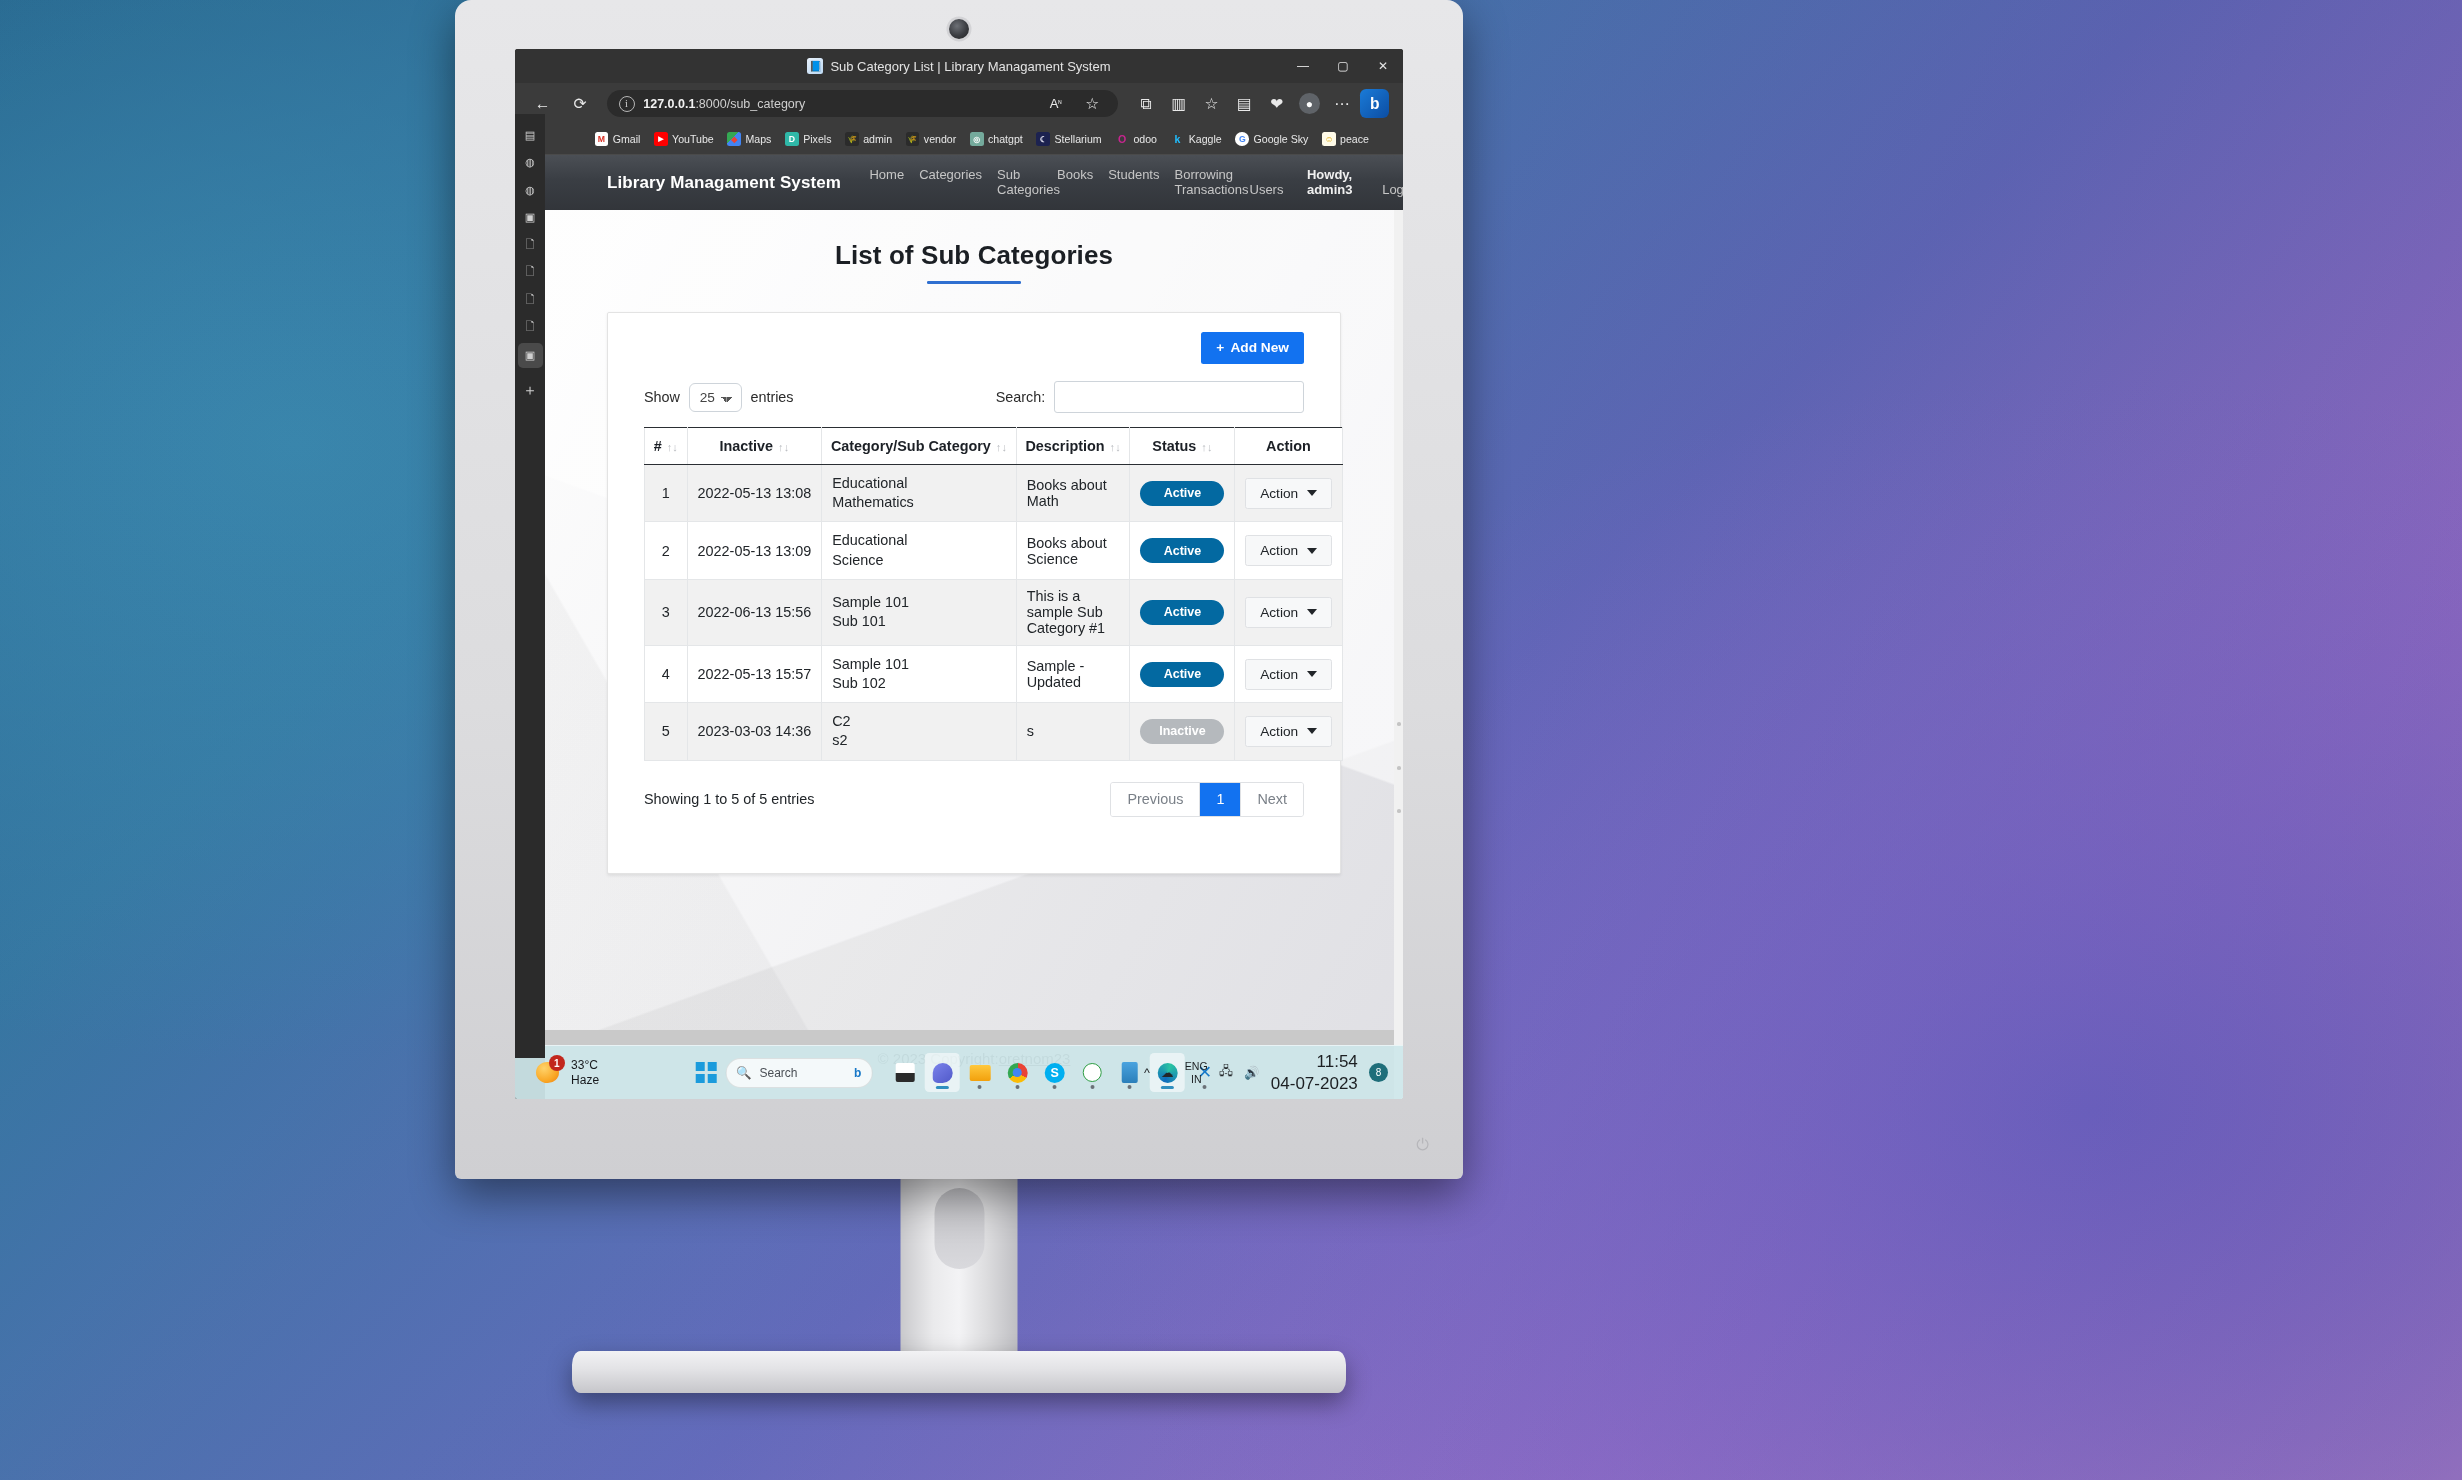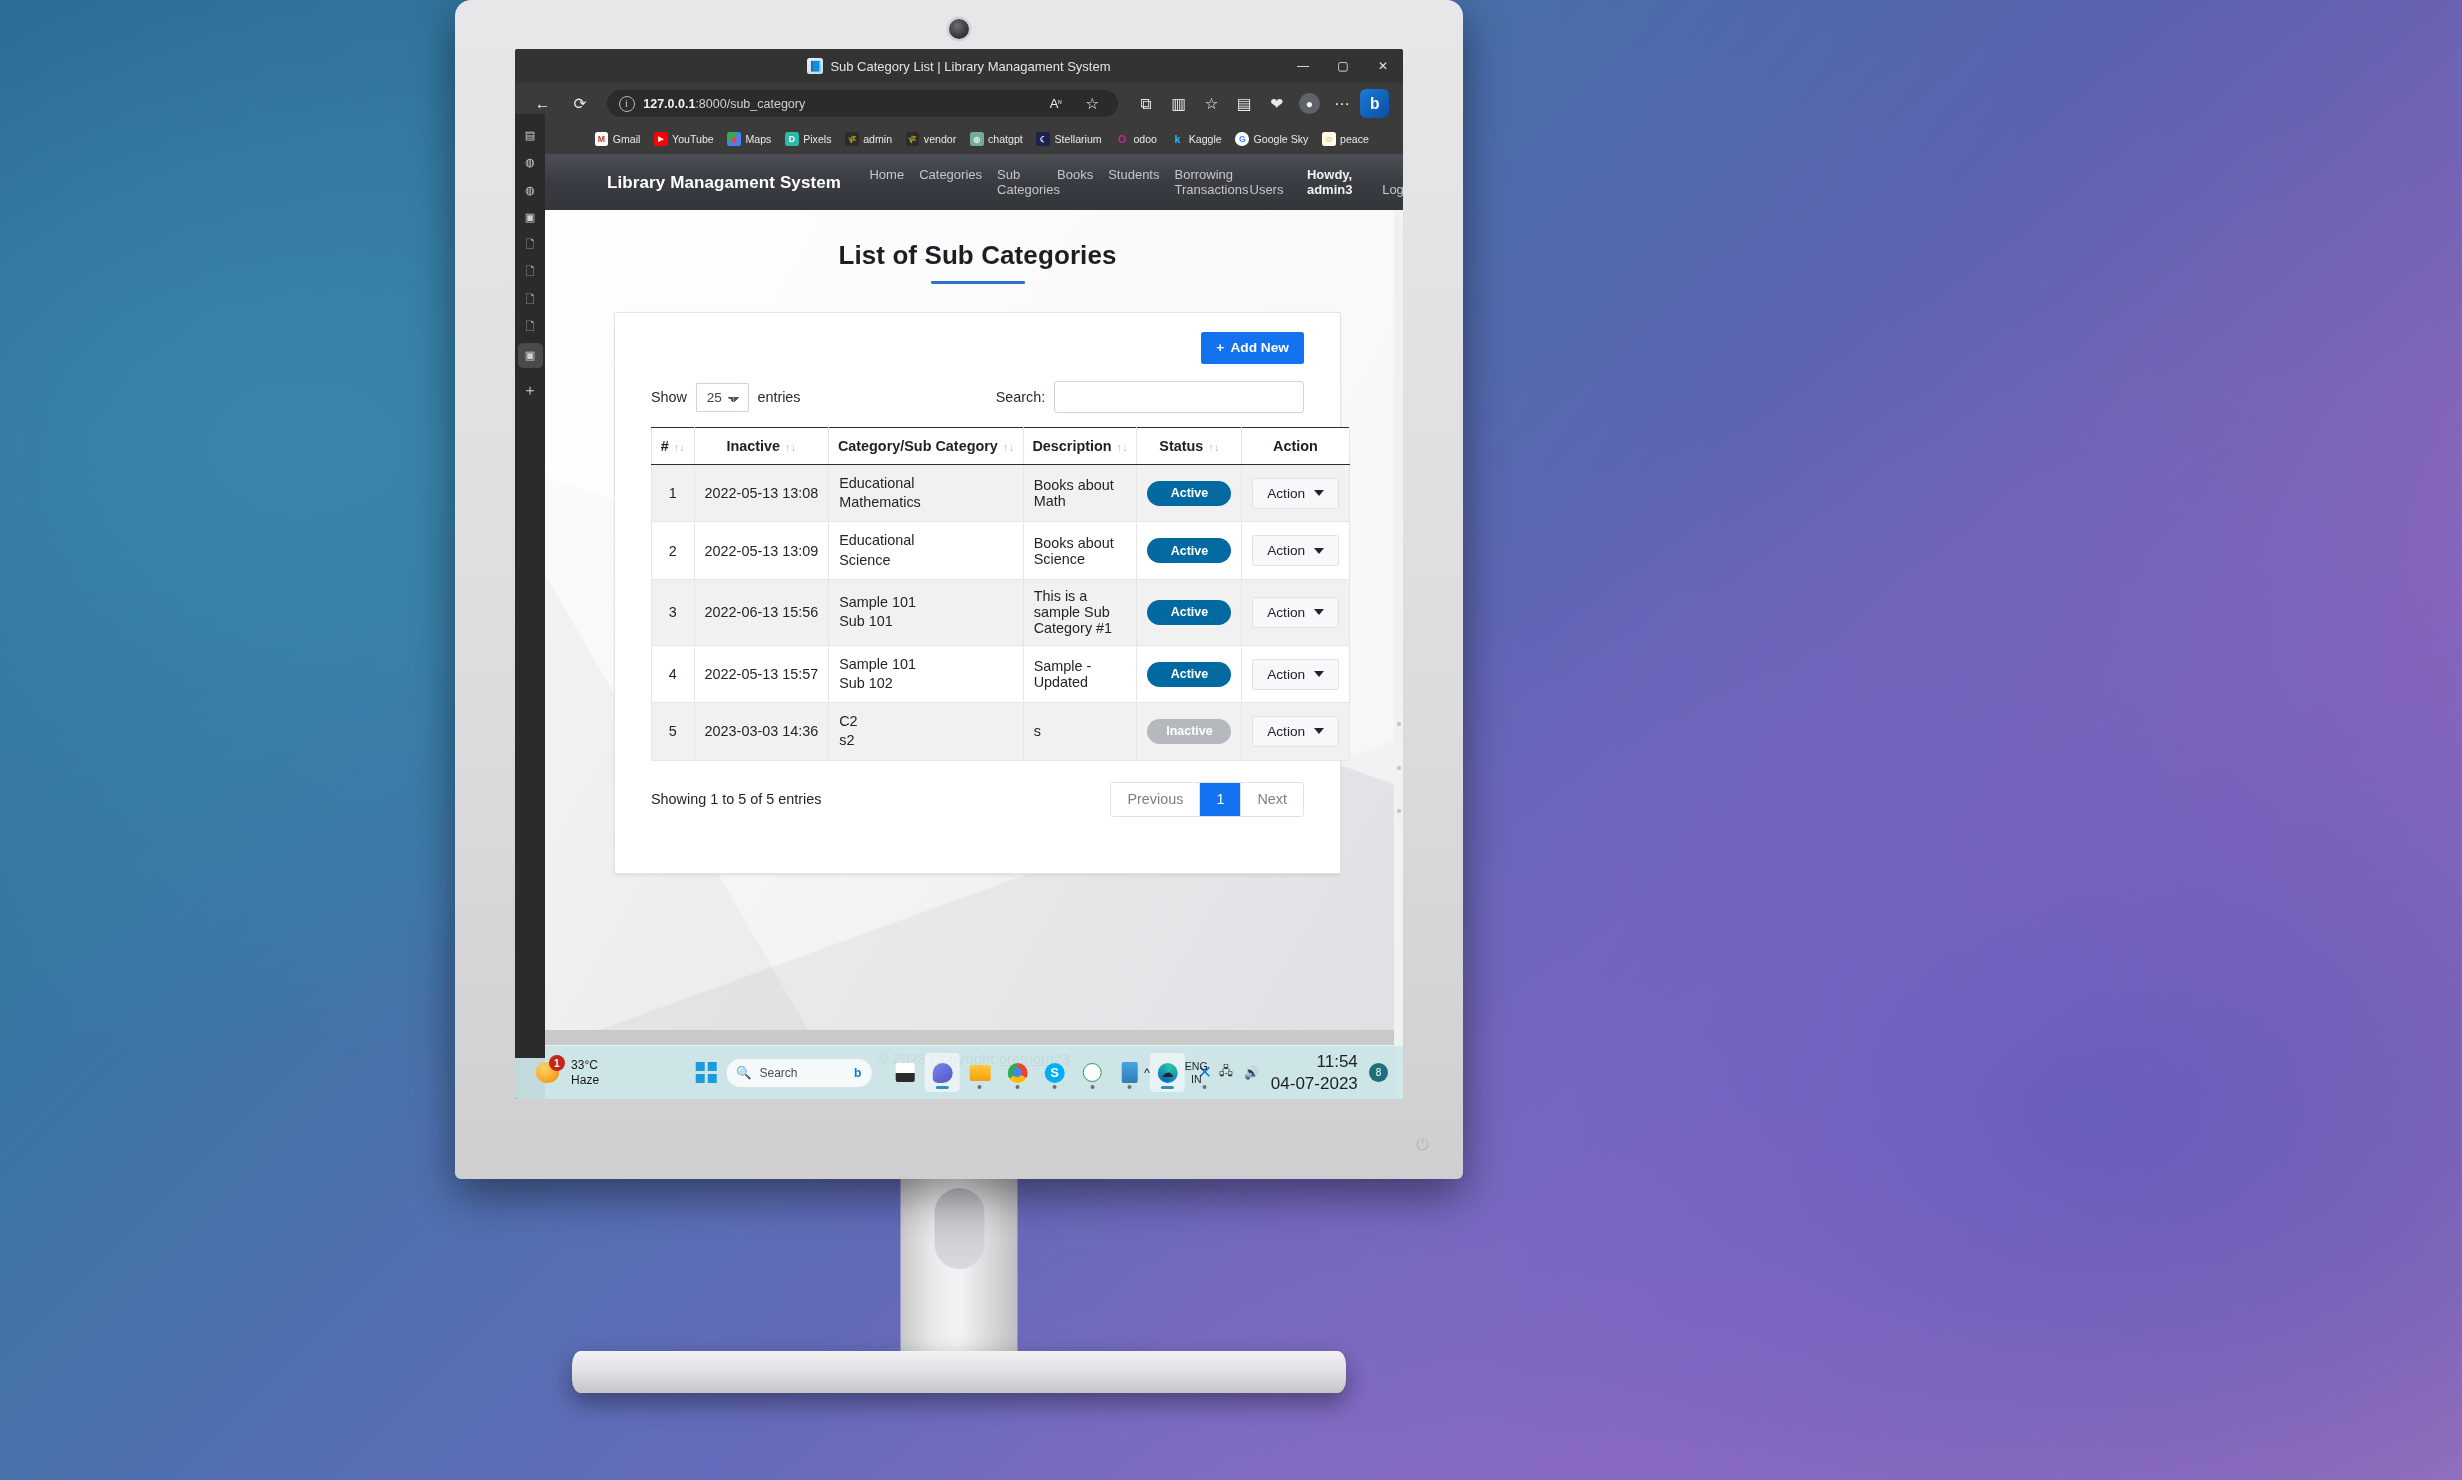--- a/index.html
+++ b/index.html
@@ -142,21 +142,20 @@
   .nav-right .nav-link{ color:#c6c6c6; }
   .nav-howdy{ color:#f0f0f0;font-weight:700;font-size:13px;padding:0 16px;line-height:1.15;max-width:94px;}
   .nav-logout{ color:#c6c6c6;font-size:13px;padding:0 13.7px;}
 
   
   .page-body{
     position:absolute; left:0; right:0; top:55px; bottom:0;
     background:
       linear-gradient(120deg, rgba(255,255,255,.85) 0%, rgba(244,244,246,.85) 50%, rgba(233,233,238,.9) 100%);
     overflow:hidden;
-    padding-left:7px;
   }
   .page-body:before{
     content:"";position:absolute;inset:0;
     background:
       linear-gradient(200deg, rgba(255,255,255,.55) 0 48%, rgba(0,0,0,0) 48.2%),
       linear-gradient(340deg, rgba(0,0,0,.045) 0 30%, rgba(0,0,0,0) 30.2%),
       linear-gradient(60deg, rgba(0,0,0,.03) 0 22%, rgba(0,0,0,0) 22.2%);
   }
   .page-title{
     position:relative; text-align:center; padding-top:30px;
@@ -173,21 +172,21 @@
   }
   .card-top{ display:flex; justify-content:flex-end; }
   .btn-add{
     background:#1272f0;color:#fff;border:none;border-radius:2.5px;
     font-size:13.7px;font-weight:600;padding:8.7px 15px;display:inline-flex;align-items:center;gap:6.2px;
     font-family:"Liberation Sans",sans-serif;
   }
   .dt-controls{ display:flex; align-items:center; justify-content:space-between; margin-top:17.5px;}
   .dt-length{ display:flex;align-items:center;gap:8.7px;font-size:14.4px;color:#2a2a2a;}
   .dt-select{
-    border:0.6px solid #ced4da;border-radius:1px;background:#fff;color:#444;
+    border:0.6px solid #ced4da;border-radius:6px;background:#fff;color:#444;
     font-size:13.7px;padding:6.2px 25px 6.2px 10px;font-family:"Liberation Sans",sans-serif;
     -webkit-appearance:none;appearance:none;
     background-image:linear-gradient(45deg,transparent 50%,#555 50%),linear-gradient(135deg,#555 50%,transparent 50%);
     background-position:calc(100% - 13.7px) 13.7px, calc(100% - 8px) 13.7px;
     background-size:5.6px 5.6px, 5.6px 5.6px; background-repeat:no-repeat;
   }
   .dt-filter{ display:flex;align-items:center;gap:8.7px;font-size:14.4px;color:#2a2a2a;}
   .dt-search{
     border:0.6px solid #ced4da;border-radius:3.1px;height:32px;width:250px;
     font-size:13.7px;padding:0 8.7px;font-family:"Liberation Sans",sans-serif;

